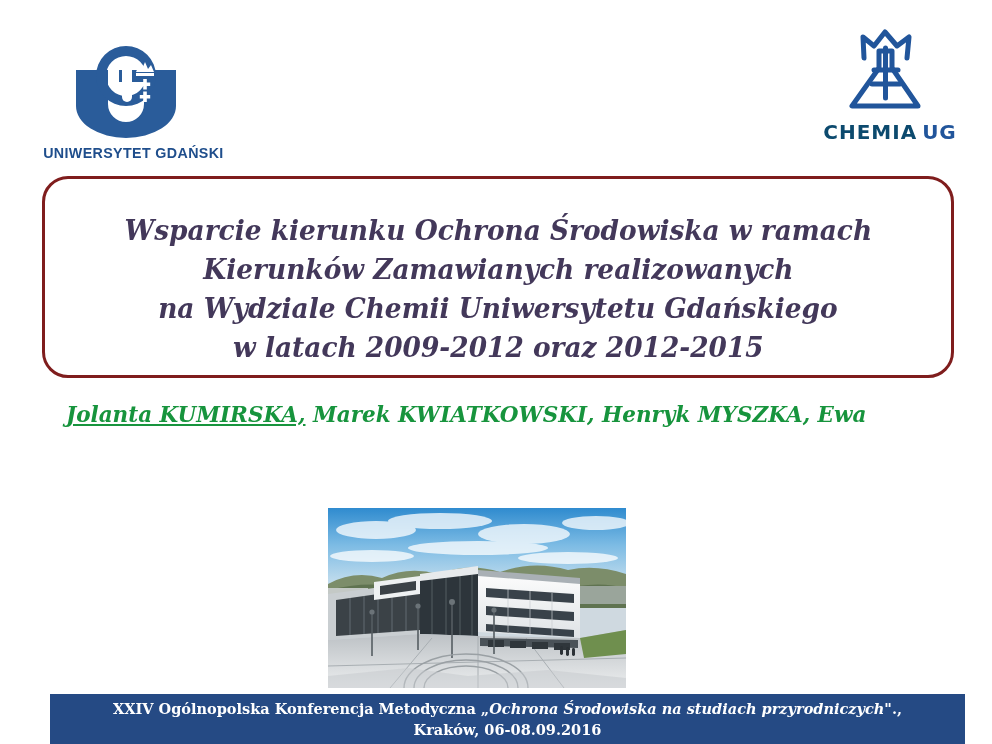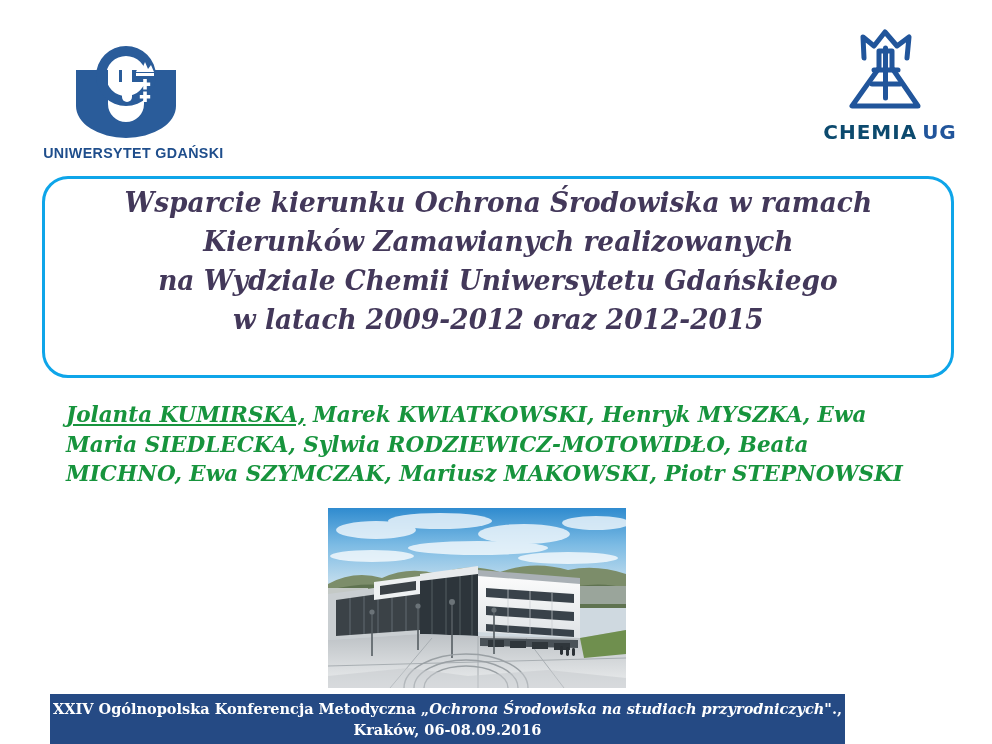--- a/index.html
+++ b/index.html
@@ -65,27 +65,27 @@
   #chemia-word-ug { color: #21559b; margin-left: 5px; }
 
   
   #title-box {
     position: absolute;
     left: 42px;
     top: 176px;
     width: 912px;
     height: 202px;
     box-sizing: border-box;
-    border: 3px solid #0ea5e9;
+    border: 3px solid #7f1d1d;
     border-radius: 26px;
     background: #ffffff;
     display: flex;
     flex-direction: column;
     align-items: center;
-    justify-content: flex-start;
+    justify-content: flex-end;
     padding: 4px 10px 8px 10px;
   }
   .title-line {
     color: #43385a;
     font-family: "DejaVu Serif", serif;
     font-weight: bold;
     font-style: italic;
     font-size: 27.5px;
     line-height: 1.42;
     text-align: center;
@@ -120,21 +120,21 @@
     overflow: hidden;
     background: #cfd9e0;
   }
   #building-photo svg { display: block; }
 
   
   #footer-bar {
     position: absolute;
     left: 50px;
     top: 694px;
-    width: 795px;
+    width: 915px;
     height: 50px;
     background: #254a84;
     color: #ffffff;
     display: flex;
     flex-direction: column;
     align-items: center;
     justify-content: center;
     font-family: "DejaVu Serif", serif;
     font-weight: bold;
     font-size: 14.5px;
@@ -187,22 +187,21 @@
 
 <div id="title-box">
   <div class="title-line">Wsparcie kierunku Ochrona Środowiska w ramach</div>
   <div class="title-line">Kierunków Zamawianych realizowanych</div>
   <div class="title-line">na Wydziale Chemii Uniwersytetu Gdańskiego</div>
   <div class="title-line">w latach 2009-2012 oraz 2012-2015</div>
 </div>
 
 <div id="authors-block">
   <span id="authors-lead">Jolanta KUMIRSKA,</span><span> Marek KWIATKOWSKI, Henryk MYSZKA, Ewa</span><br>
-  <span>Maria SIEDLECKA, Sylwia RODZIEWICZ-MOTOWIDŁO, Beata</span><br>
-  <span>MICHNO, Ewa SZYMCZAK, Mariusz MAKOWSKI, Piotr STEPNOWSKI</span>
+  <br>
 </div>
 
 <div id="building-photo">
   <svg width="298" height="180" viewBox="0 0 298 180">
     <defs>
       <linearGradient id="skyGrad" x1="0" y1="0" x2="0" y2="1">
         <stop offset="0%" stop-color="#2f8bcf"></stop>
         <stop offset="45%" stop-color="#7cbbe4"></stop>
         <stop offset="100%" stop-color="#cfe3ef"></stop>
       </linearGradient>

